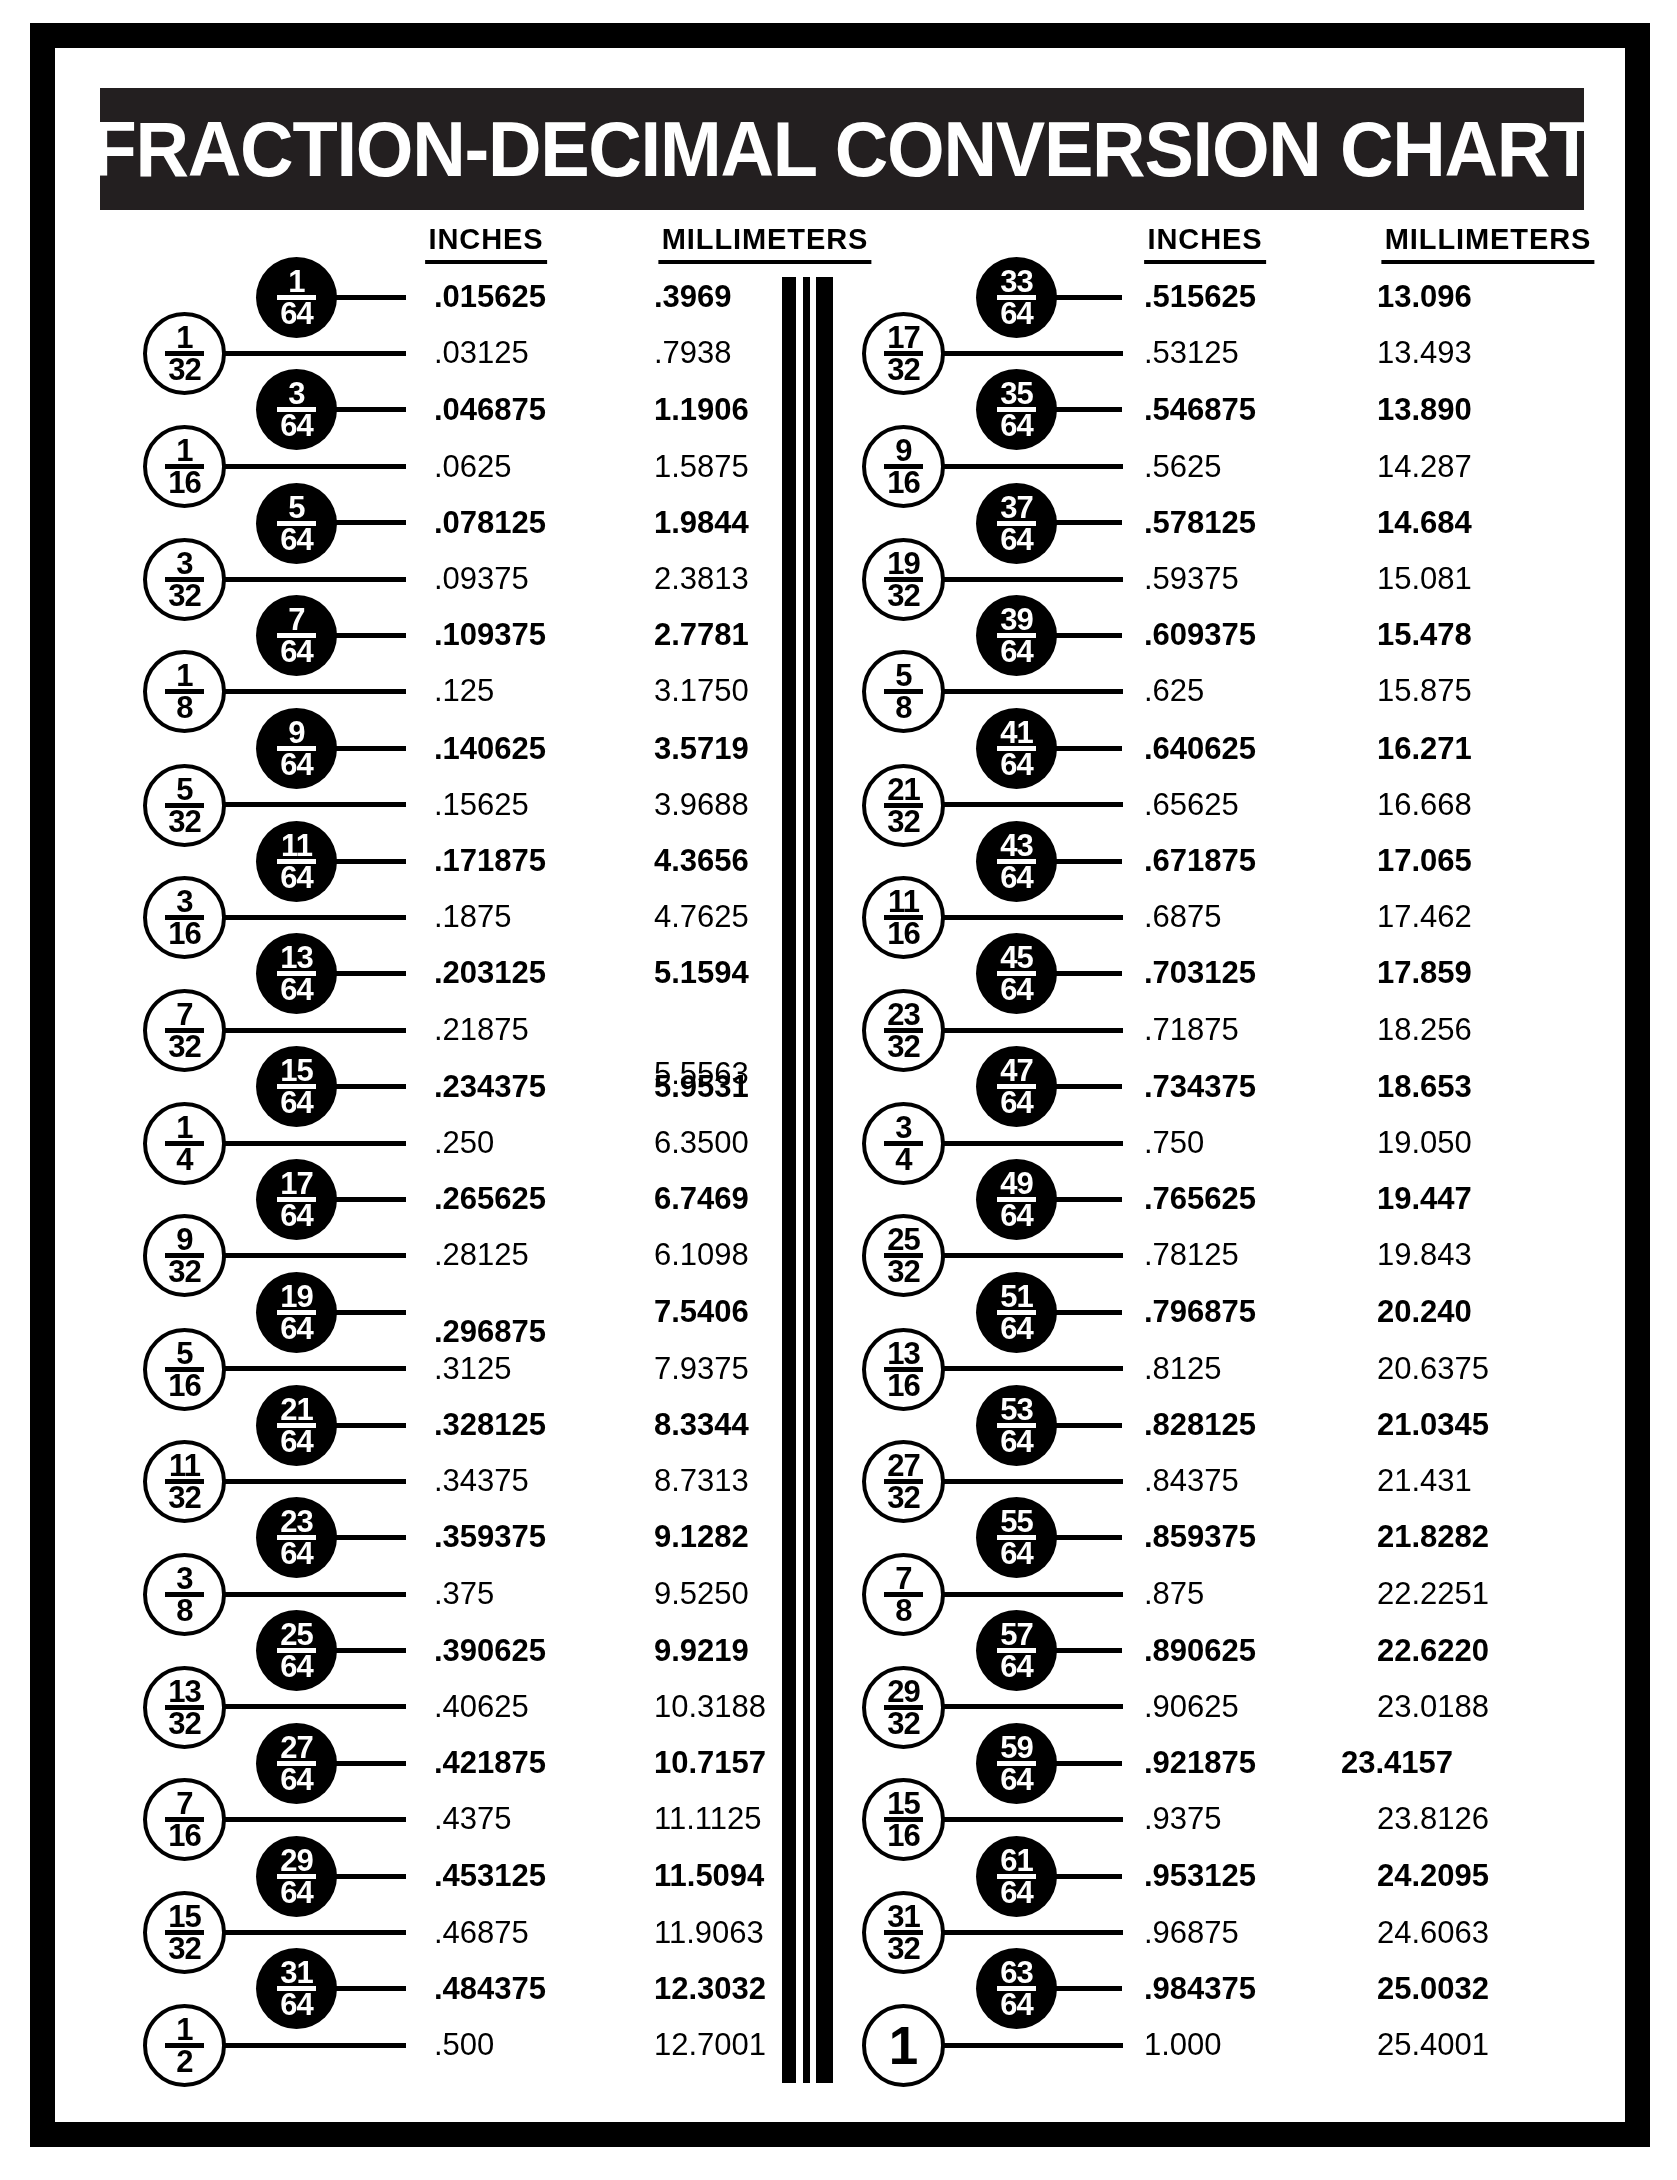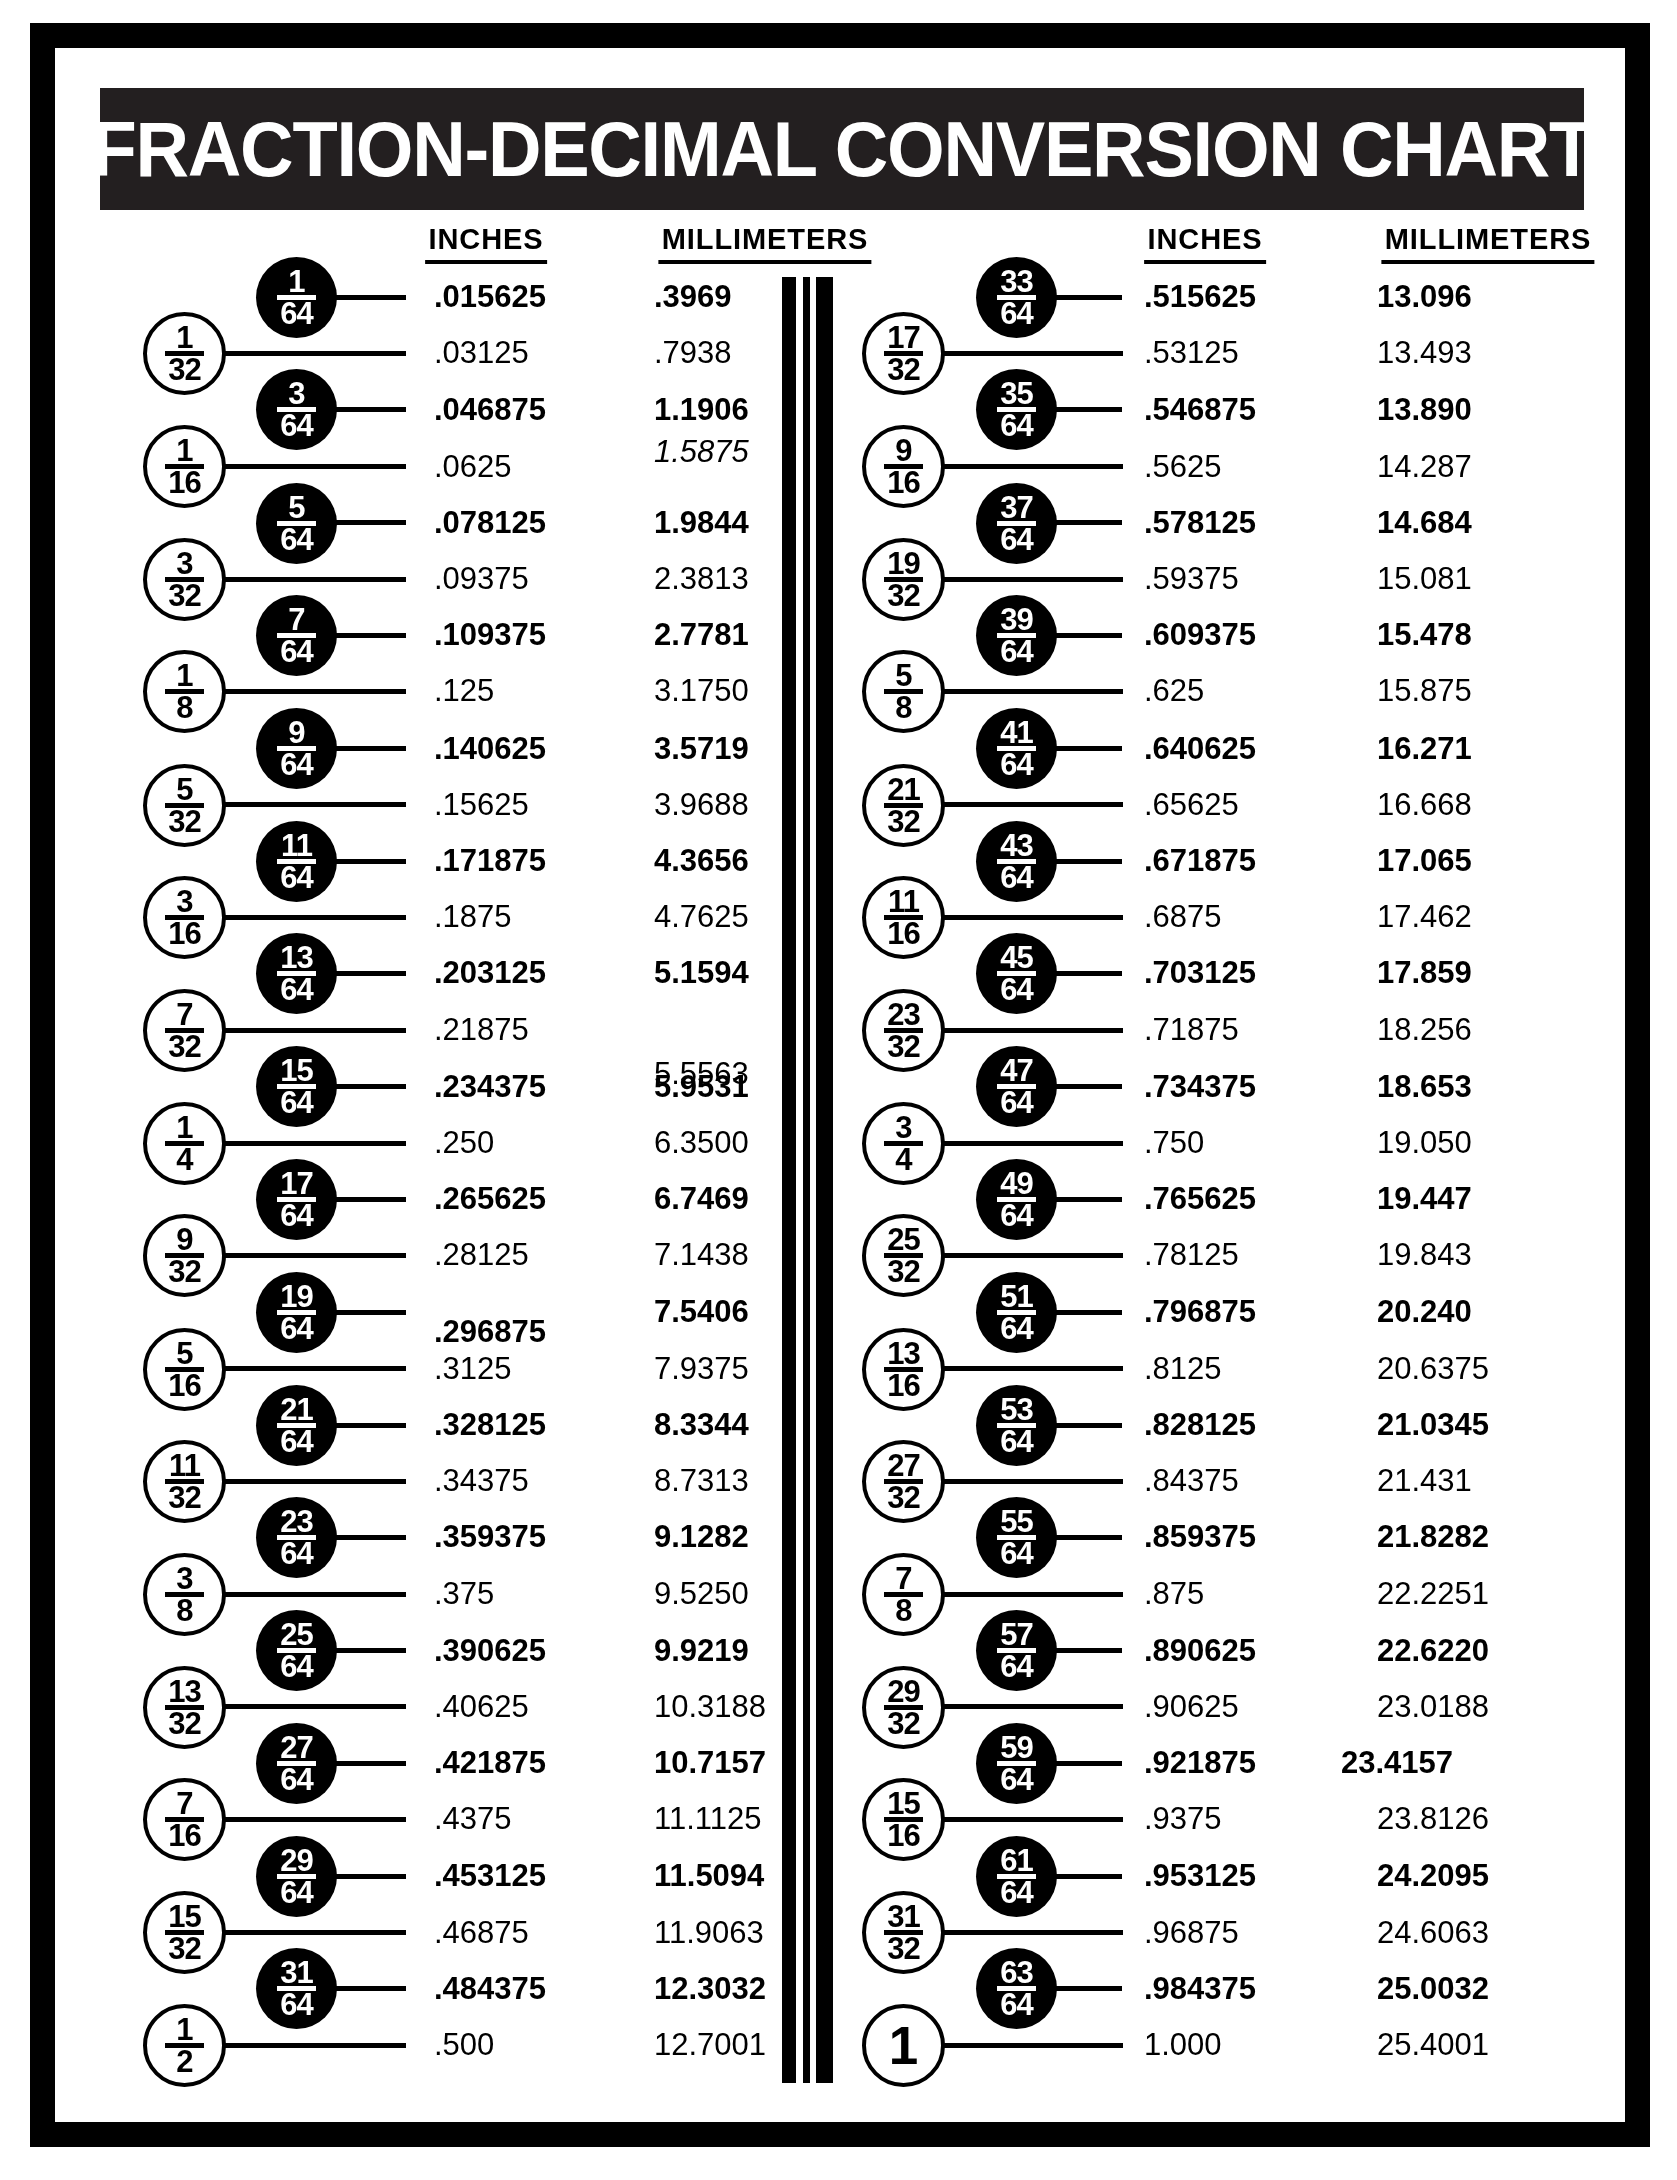--- a/index.html
+++ b/index.html
@@ -84,21 +84,21 @@
       </div>
       <div class="val bold" style="left: 434px; top: 394px;">.046875</div>
       <div class="val bold" style="left: 654px; top: 394px;">1.1906</div>
       <div class="leader" style="left: 184px; top: 464px; width: 222px;"></div>
       <div class="circle white" style="left: 143px; top: 425px;">
         <span class="frac-num">1</span>
         <span class="frac-bar"></span>
         <span class="frac-den">16</span>
       </div>
       <div class="val" style="left: 434px; top: 451px;">.0625</div>
-      <div class="val" style="left: 654px; top: 436px; font-style: italic;">1.5875</div>
+      <div class="val" style="left: 654px; top: 451px;">1.5875</div>
       <div class="leader" style="left: 296px; top: 520px; width: 110px;"></div>
       <div class="circle black" style="left: 256px; top: 483px;">
         <span class="frac-num">5</span>
         <span class="frac-bar"></span>
         <span class="frac-den">64</span>
       </div>
       <div class="val bold" style="left: 434px; top: 507px;">.078125</div>
       <div class="val bold" style="left: 654px; top: 507px;">1.9844</div>
       <div class="leader" style="left: 184px; top: 577px; width: 222px;"></div>
       <div class="circle white" style="left: 143px; top: 538px;">
@@ -196,21 +196,21 @@
       </div>
       <div class="val bold" style="left: 434px; top: 1183px;">.265625</div>
       <div class="val bold" style="left: 654px; top: 1183px;">6.7469</div>
       <div class="leader" style="left: 184px; top: 1253px; width: 222px;"></div>
       <div class="circle white" style="left: 143px; top: 1214px;">
         <span class="frac-num">9</span>
         <span class="frac-bar"></span>
         <span class="frac-den">32</span>
       </div>
       <div class="val" style="left: 434px; top: 1239px;">.28125</div>
-      <div class="val" style="left: 654px; top: 1239px;">7.1438</div>
+      <div class="val" style="left: 654px; top: 1239px;">6.1098</div>
       <div class="leader" style="left: 296px; top: 1310px; width: 110px;"></div>
       <div class="circle black" style="left: 256px; top: 1272px;">
         <span class="frac-num">19</span>
         <span class="frac-bar"></span>
         <span class="frac-den">64</span>
       </div>
       <div class="val bold" style="left: 434px; top: 1296px; margin-top: 20px;">.296875</div>
       <div class="val bold" style="left: 654px; top: 1296px;">7.5406</div>
       <div class="leader" style="left: 184px; top: 1366px; width: 222px;"></div>
       <div class="circle white" style="left: 143px; top: 1328px;">

